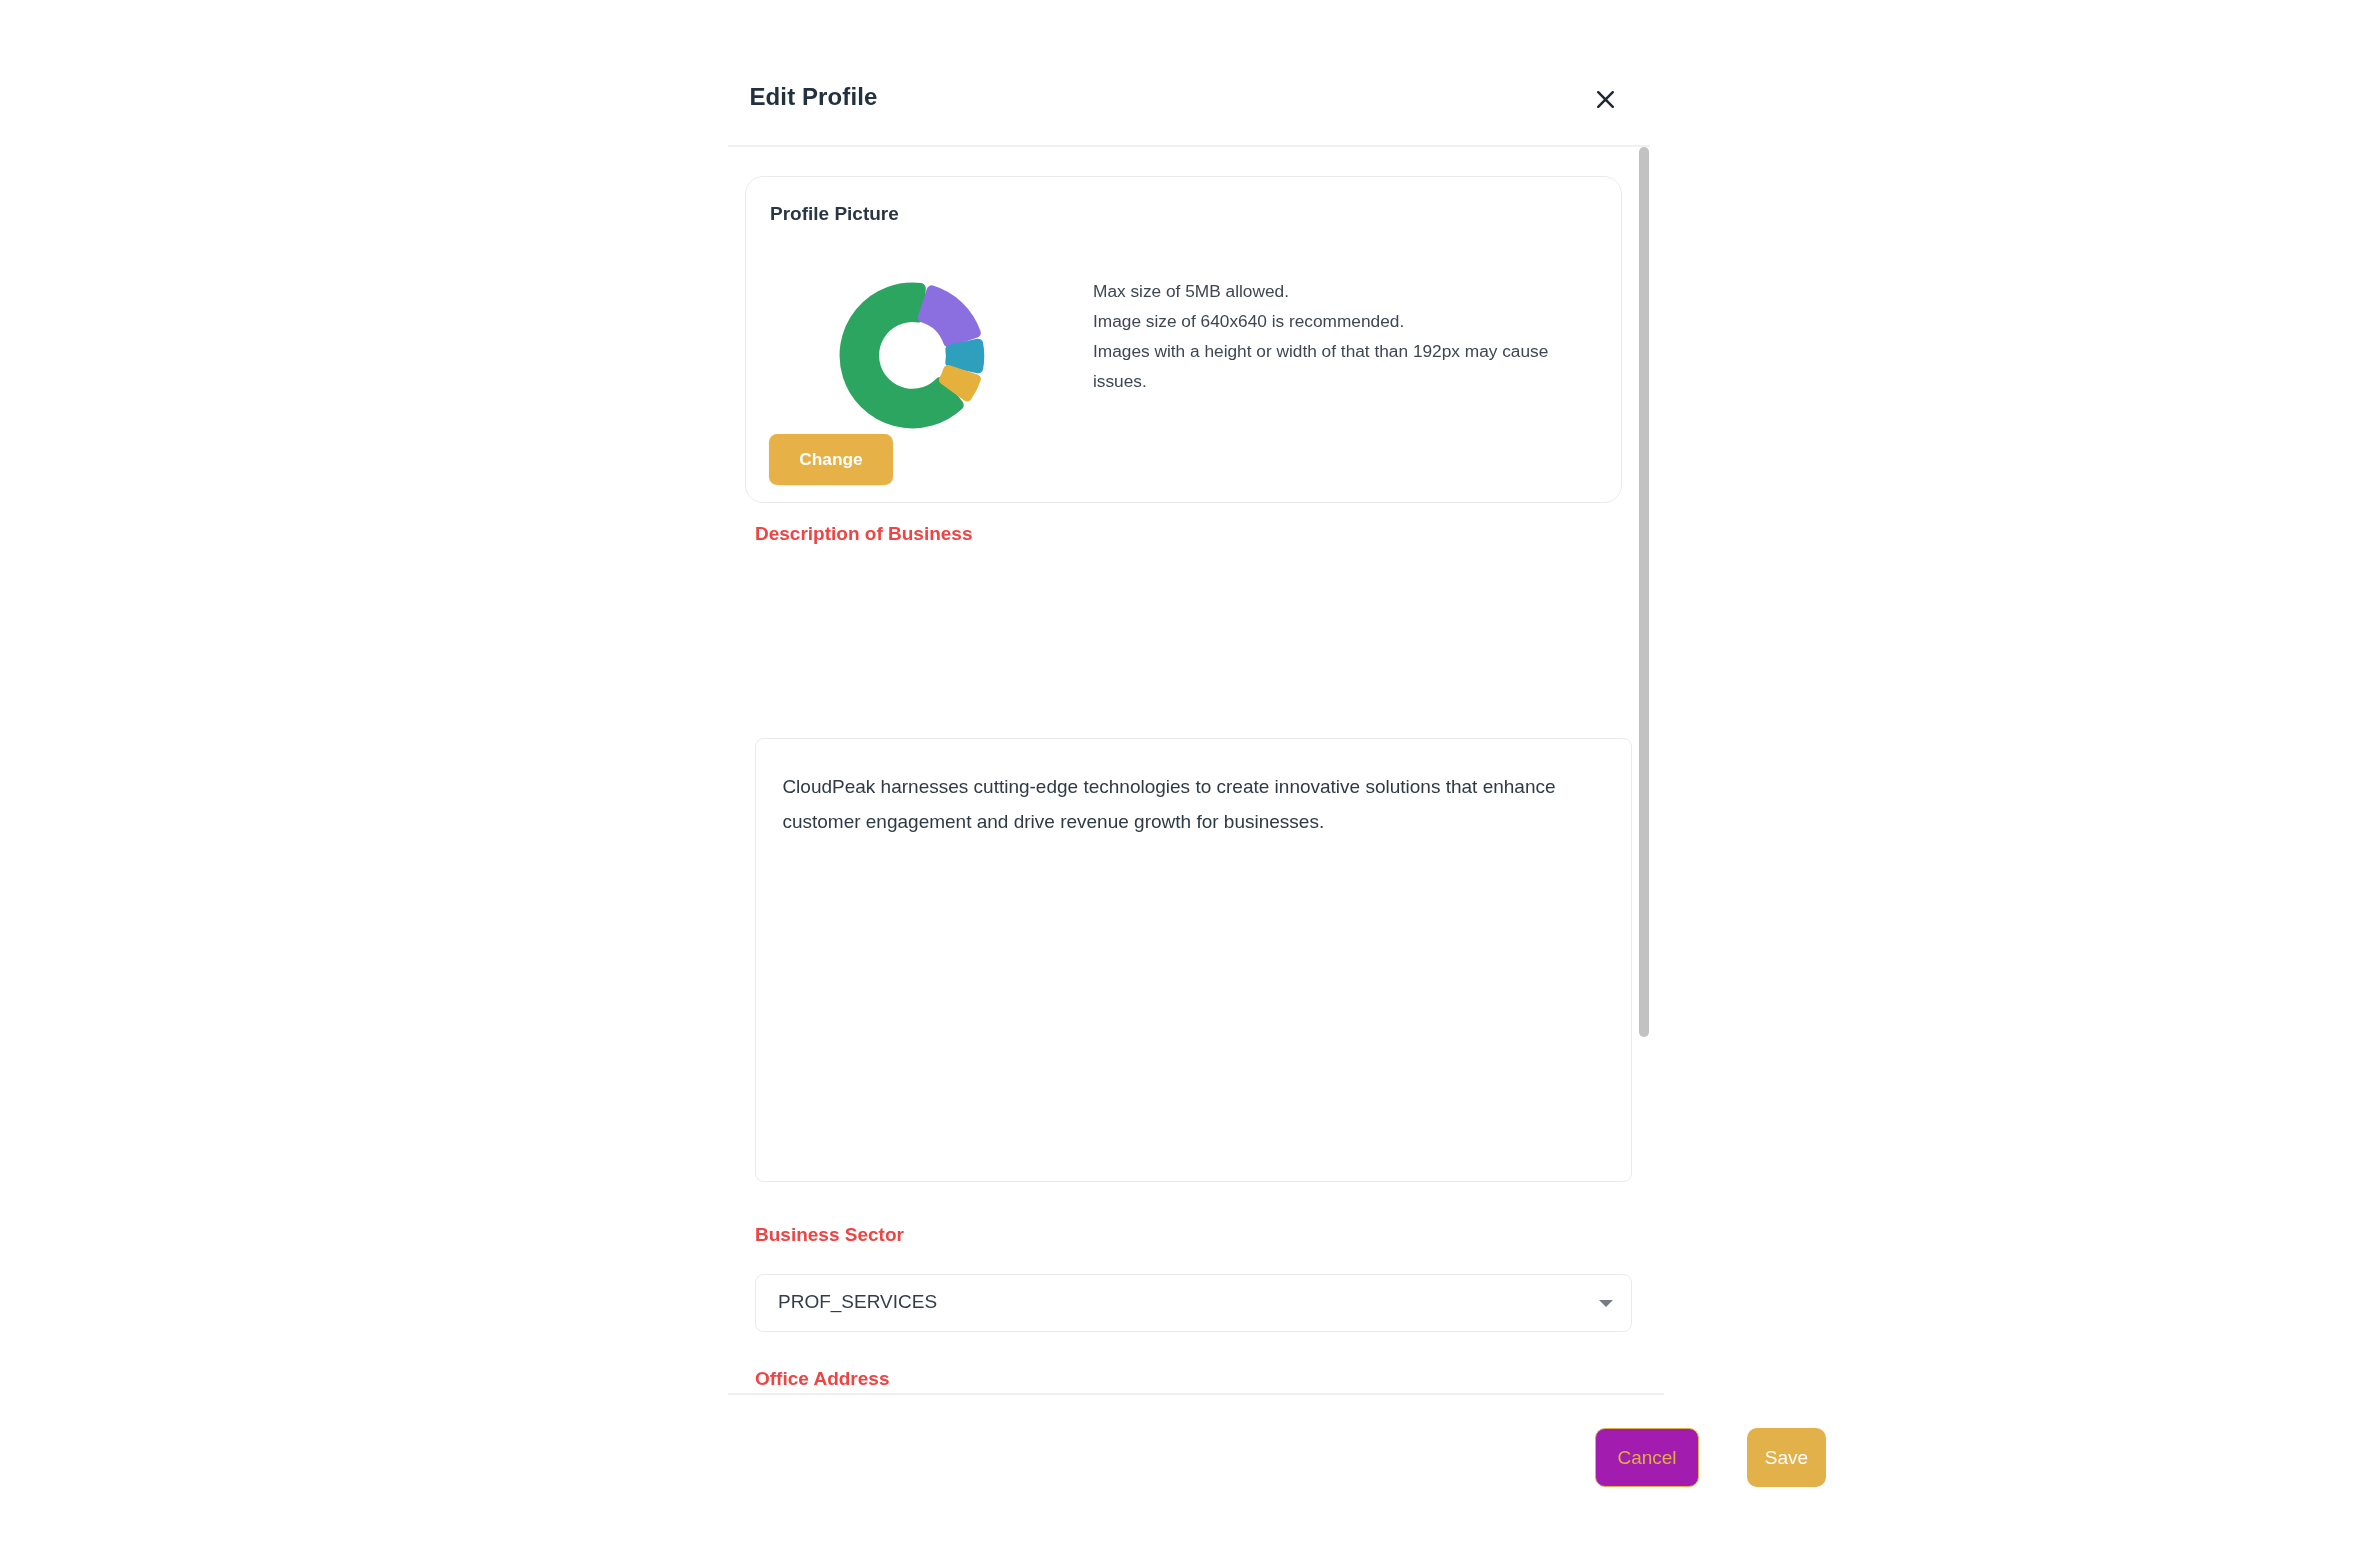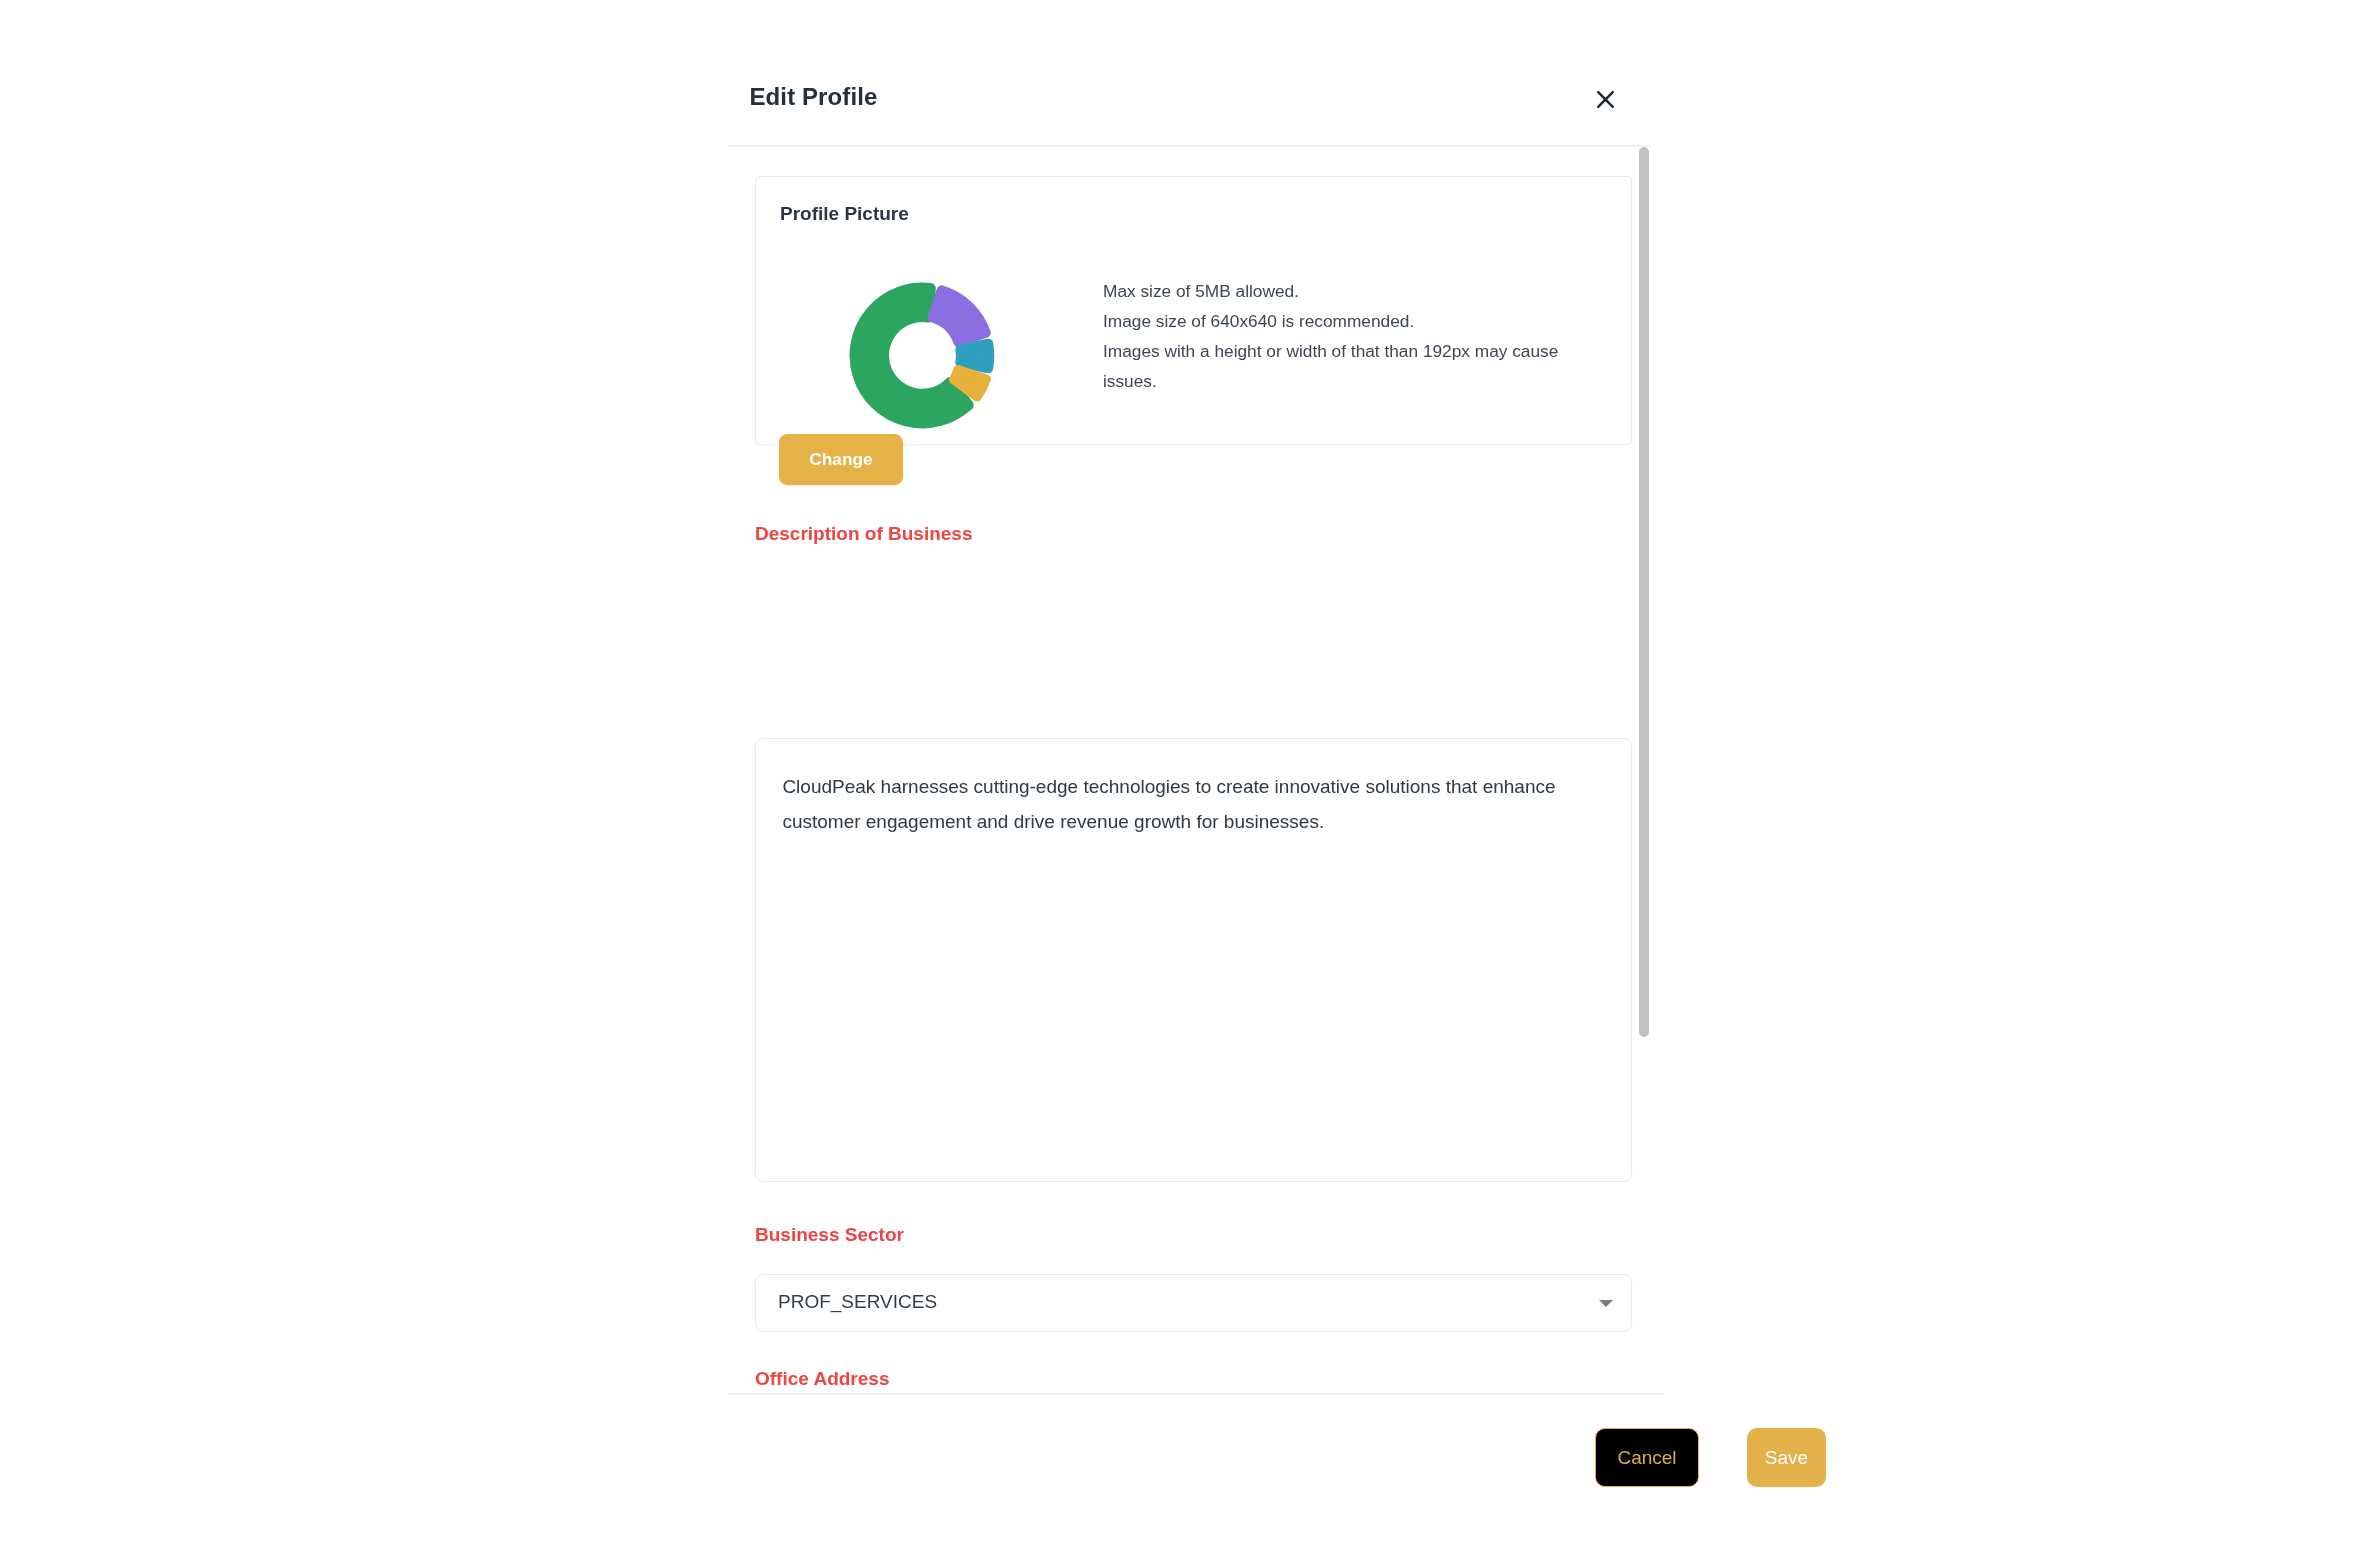--- a/index.html
+++ b/index.html
@@ -94,26 +94,26 @@
     width: 10px;
     height: 890px;
     background: #c2c2c2;
     border-radius: 5px;
     cursor: pointer;
   }
 
   
   .pp-card {
     position: absolute;
-    left: 27px;
+    left: 17px;
     top: 29px;
     width: 877px;
-    height: 269px;
+    height: 327px;
     border: 1.7px solid #e8eaee;
-    border-radius: 4px;
+    border-radius: 18px;
     background: #ffffff;
     box-sizing: border-box;
   }
   .pp-card-title {
     position: absolute;
     left: 24px;
     top: 26.4px;
     font-size: 19px;
     font-weight: 700;
     color: #2a3643;
@@ -238,21 +238,21 @@
     top: 1395px;
     width: 936px;
     height: 150px;
   }
   .btn-cancel {
     position: absolute;
     left: 867px;
     top: 33px;
     width: 104px;
     height: 59px;
-    background: #000000;
+    background: #a21caf;
     color: #e0ad43;
     border: 1.7px solid #e3b14a;
     border-radius: 10px;
     font-family: "Liberation Sans", sans-serif;
     font-size: 19px;
     font-weight: 400;
     cursor: pointer;
     display: flex;
     align-items: center;
     justify-content: center;

